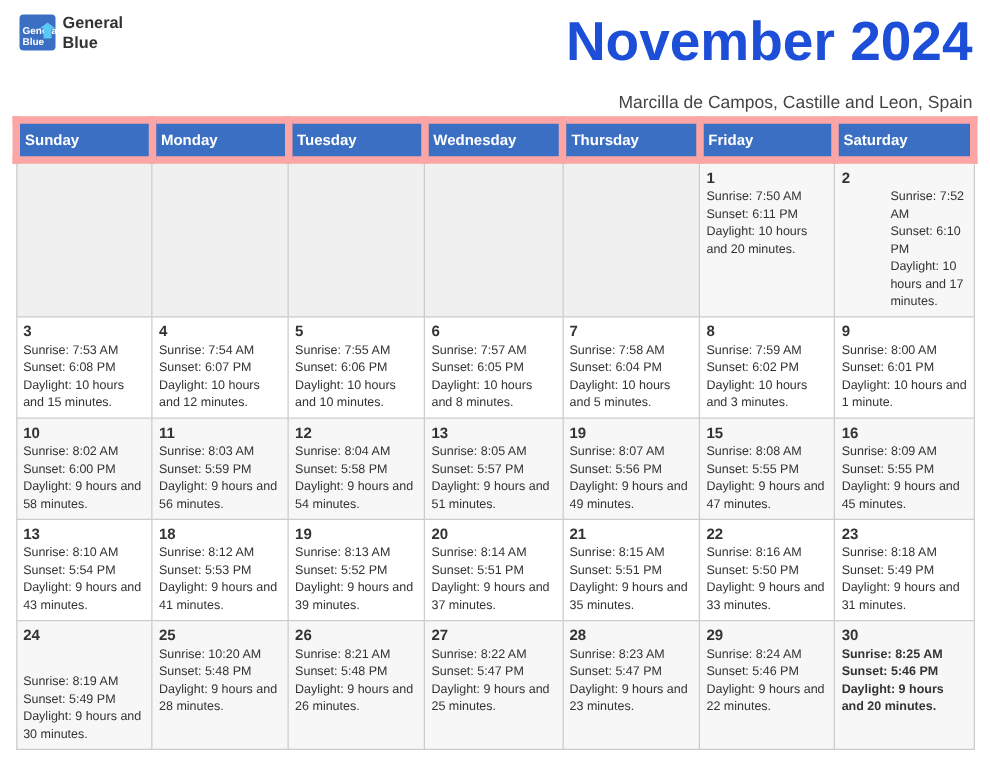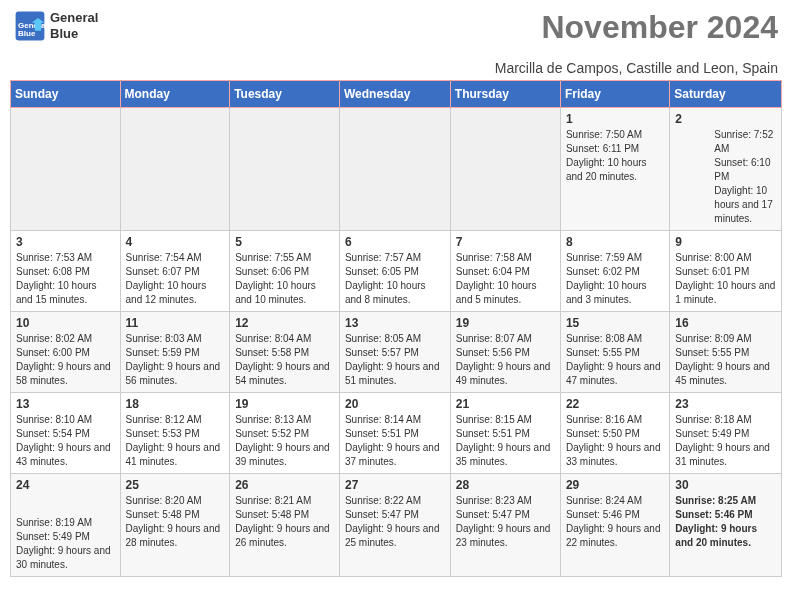--- a/index.html
+++ b/index.html
@@ -29,43 +29,43 @@
       color: #333;
     }
     .logo-icon {
       width: 32px;
       height: 32px;
     }
     .title-block {
       text-align: right;
     }
     .month-title {
-      font-size: 32px;
+      font-size: 44px;
       font-weight: bold;
-      color: #737373;
+      color: #1d4ed8;
       line-height: 1.1;
     }
     .location-title {
       font-size: 14px;
       color: #444;
       margin-top: 15px;
     }
     .calendar {
       width: 100%;
       border-collapse: collapse;
       border: 1px solid #ccc;
     }
     .calendar th {
       background: #3a6fc4;
       color: #fff;
       font-size: 12px;
       font-weight: bold;
       padding: 6px 4px;
       text-align: left;
-      border: 1px solid #fca5a5;
+      border: 6px solid #fca5a5;
     }
     .calendar td {
       width: 113px;
       vertical-align: top;
       padding: 4px 5px;
       border: 1px solid #ccc;
       font-size: 10px;
       color: #333;
       background: #fff;
       min-height: 80px;
@@ -279,21 +279,21 @@
       </tr>
       <tr>
         <td>
           <span class="day-num">24</span>
           <div class="day-info" style="white-space: pre-line; margin-top: 24px;">Sunrise: 8:19 AM
 Sunset: 5:49 PM
 Daylight: 9 hours and 30 minutes.</div>
         </td>
         <td>
           <span class="day-num">25</span>
-          <div class="day-info" style="white-space: pre-line;">Sunrise: 8:20 AM
+          <div class="day-info" style="white-space: pre-line;">Sunrise: 10:20 AM
 Sunset: 5:48 PM
 Daylight: 9 hours and 28 minutes.</div>
         </td>
         <td>
           <span class="day-num">26</span>
           <div class="day-info" style="white-space: pre-line;">Sunrise: 8:21 AM
 Sunset: 5:48 PM
 Daylight: 9 hours and 26 minutes.</div>
         </td>
         <td>

